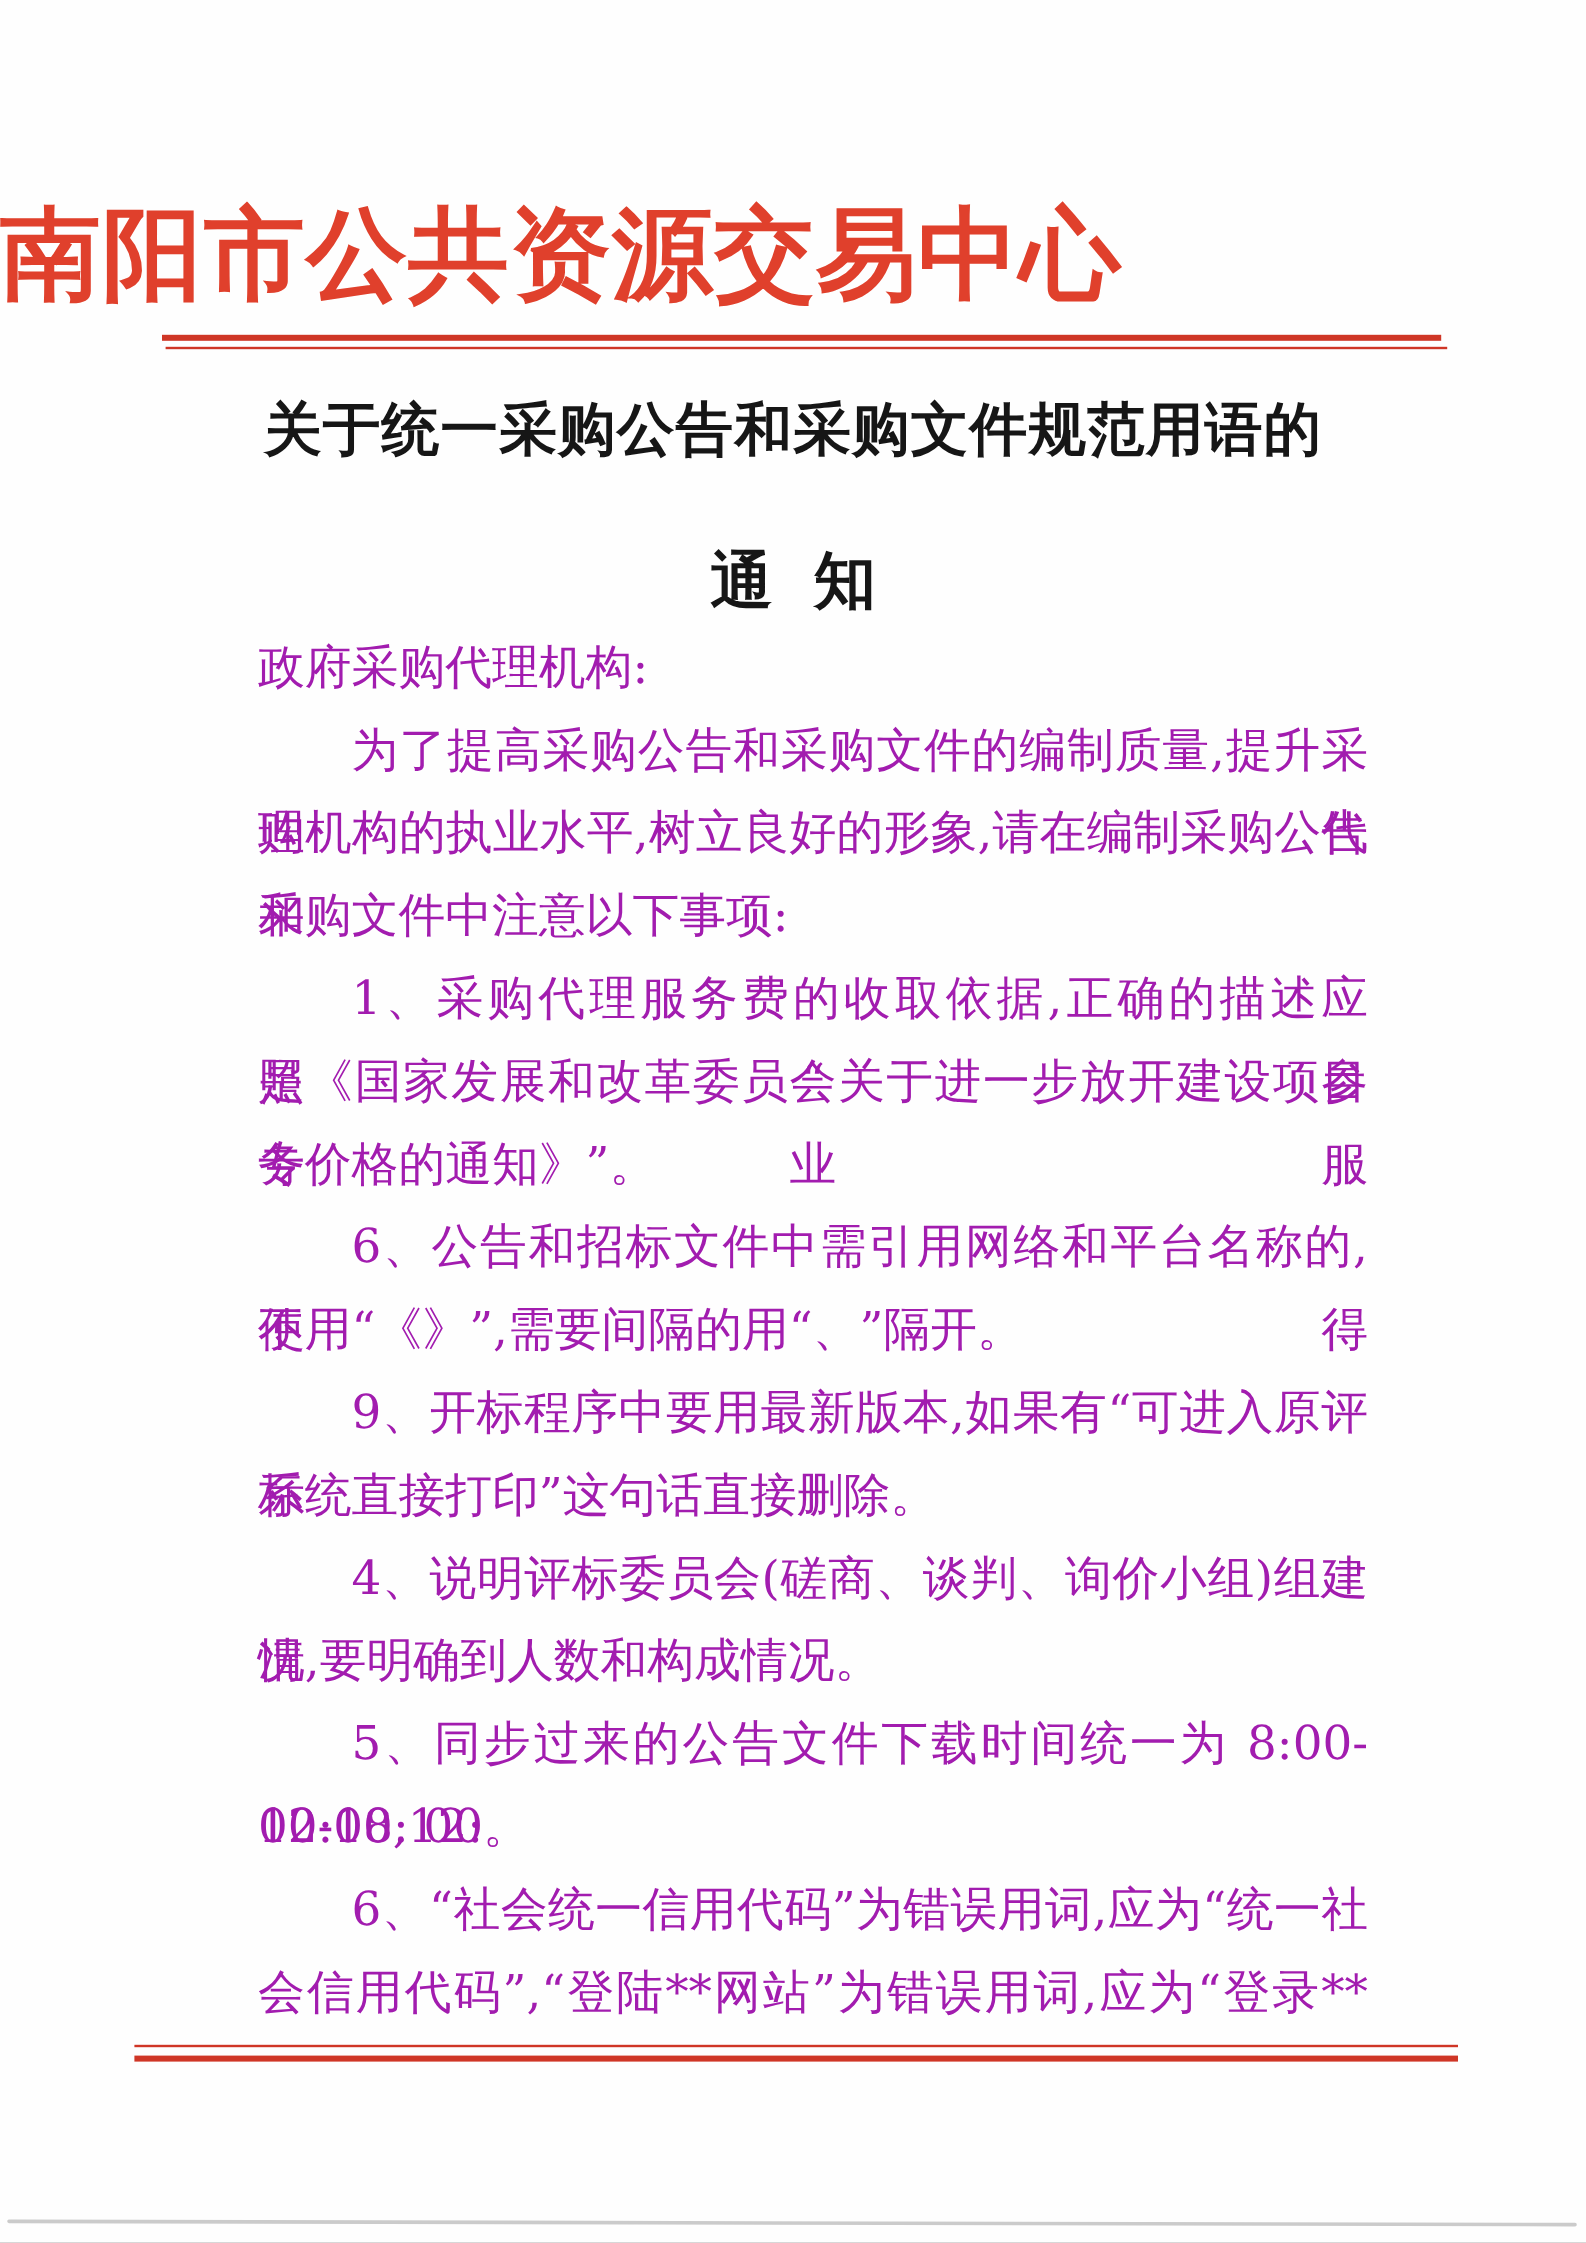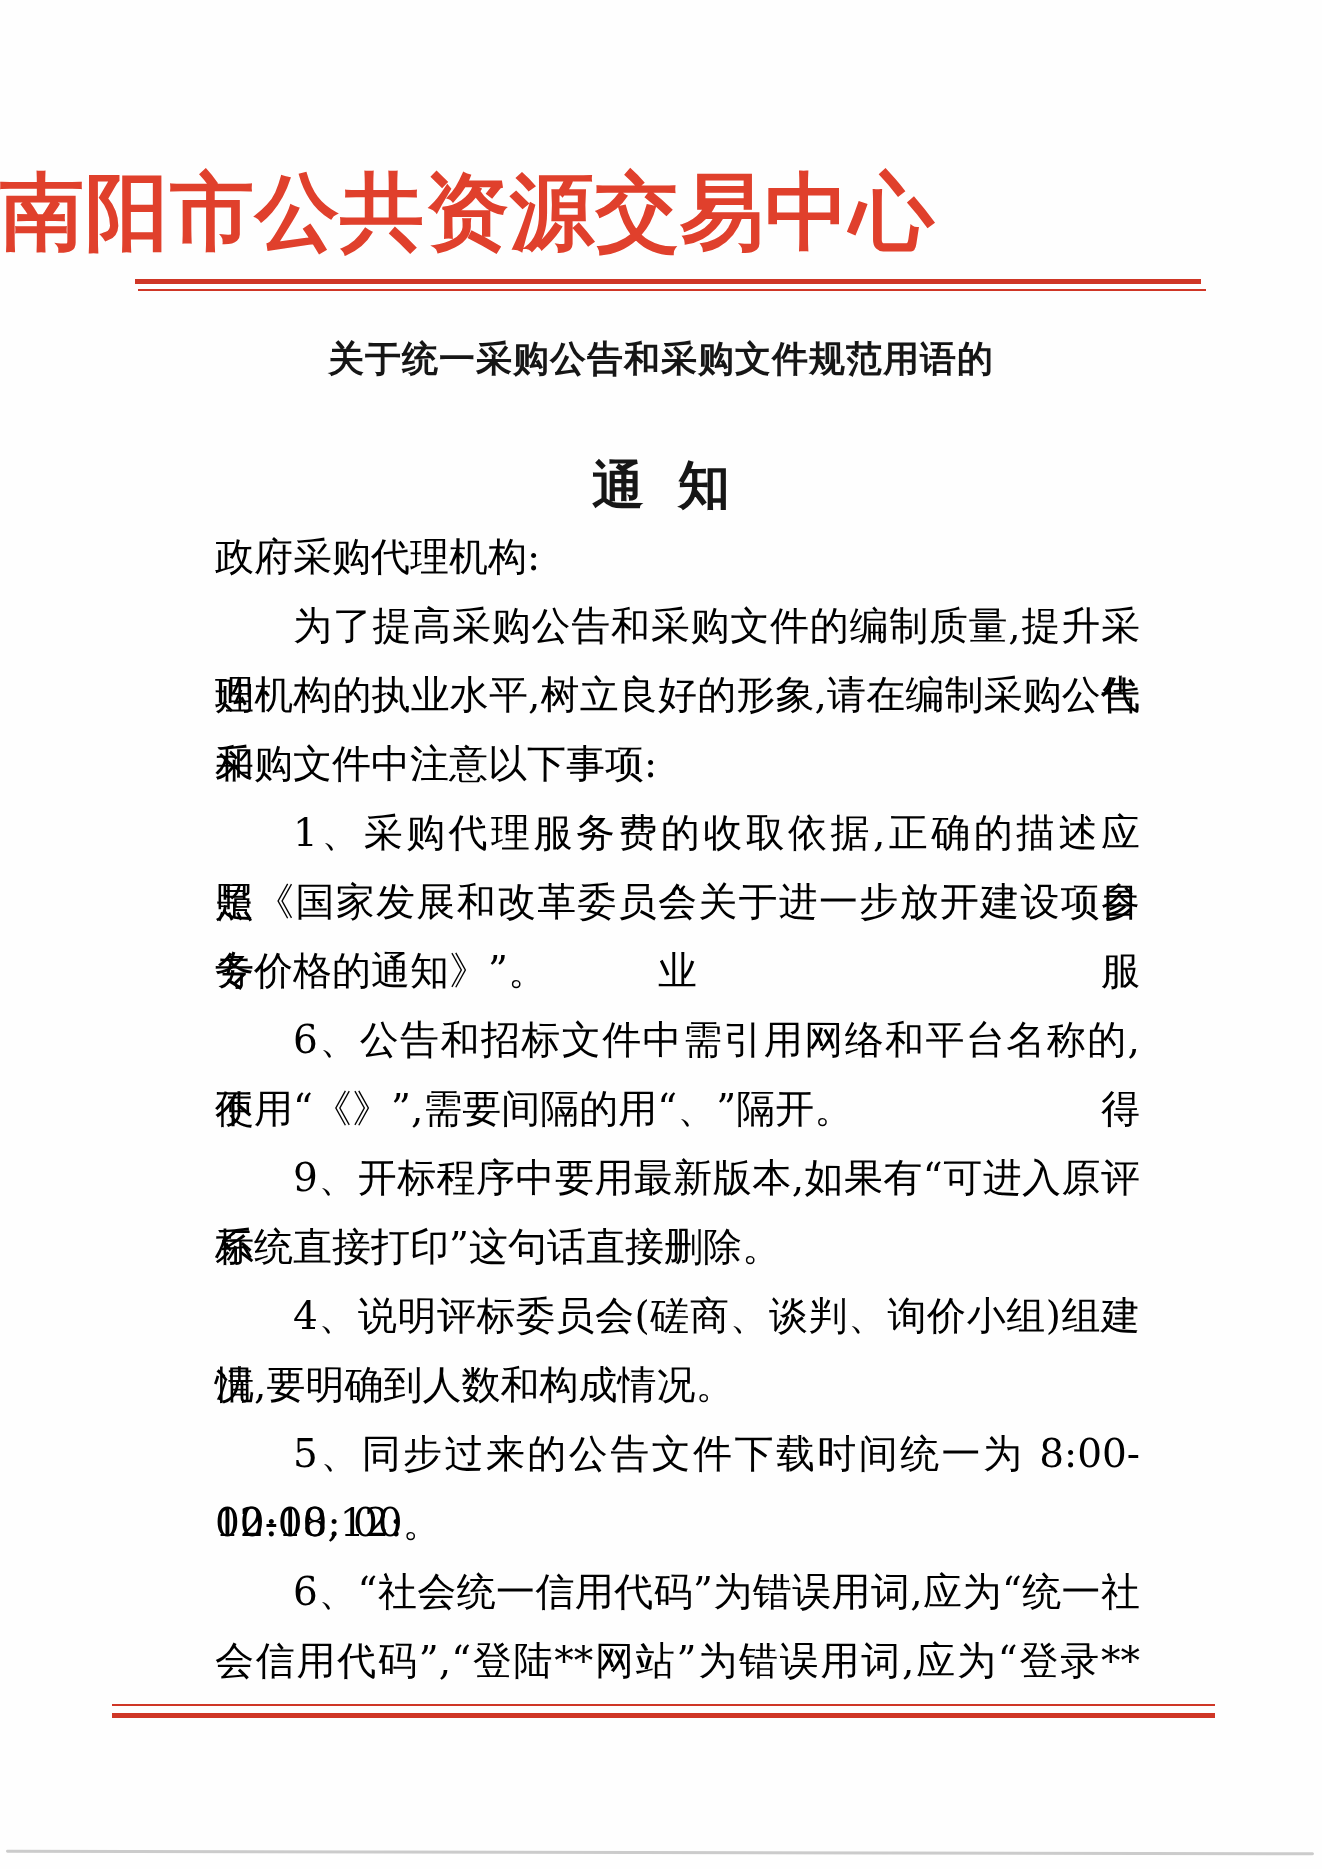--- a/index.html
+++ b/index.html
@@ -19,33 +19,33 @@
     letter-spacing:1px;
     white-space:nowrap;
   }
   .rule{position:absolute;background:#cf3626;}
   .rule-h-thick{top:279px;left:135px;width:1066px;height:5px;}
   .rule-h-thin {top:289px;left:138px;width:1068px;height:2px;}
   
   .doc-title{
     position:absolute;top:330px;left:0;width:100%;
     text-align:center;
-    font-size:36px;line-height:56px;font-weight:bold;
+    font-size:48px;line-height:56px;font-weight:bold;
     color:#161616;letter-spacing:1px;white-space:nowrap;
   }
   .doc-subtitle{
     position:absolute;top:458px;left:0;width:100%;
     text-align:center;
     font-size:52px;line-height:54px;font-weight:bold;
     color:#161616;word-spacing:16px;white-space:nowrap;
   }
   
   .body-text{
     position:absolute;top:522px;left:215px;width:925px;
-    font-size:39px;color:#000000;
+    font-size:39px;color:#a21caf;
   }
   .line{
     height:69px;line-height:69px;
     white-space:nowrap;
   }
   .line.ind{text-indent:78px;}
   .line.just{
     white-space:normal;
     text-align:justify;
     text-align-last:justify;

